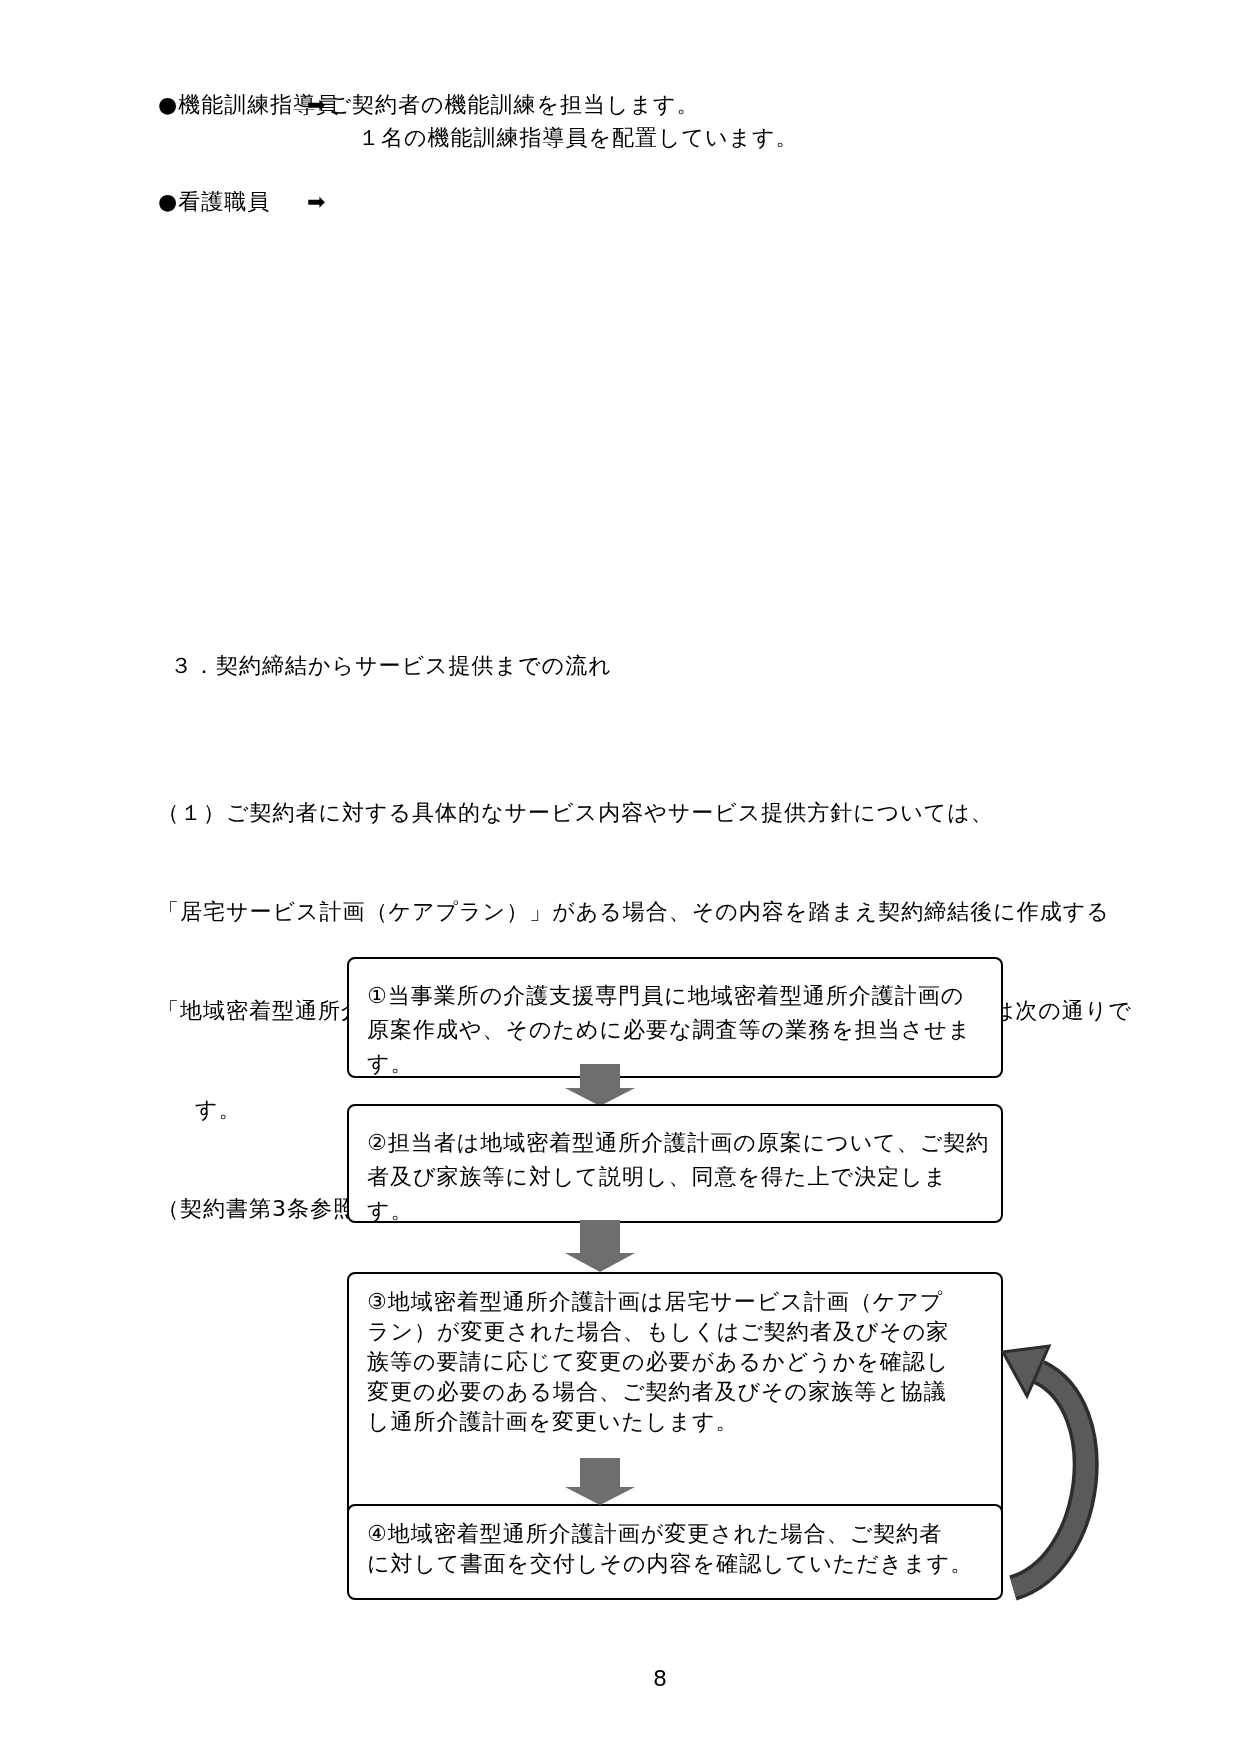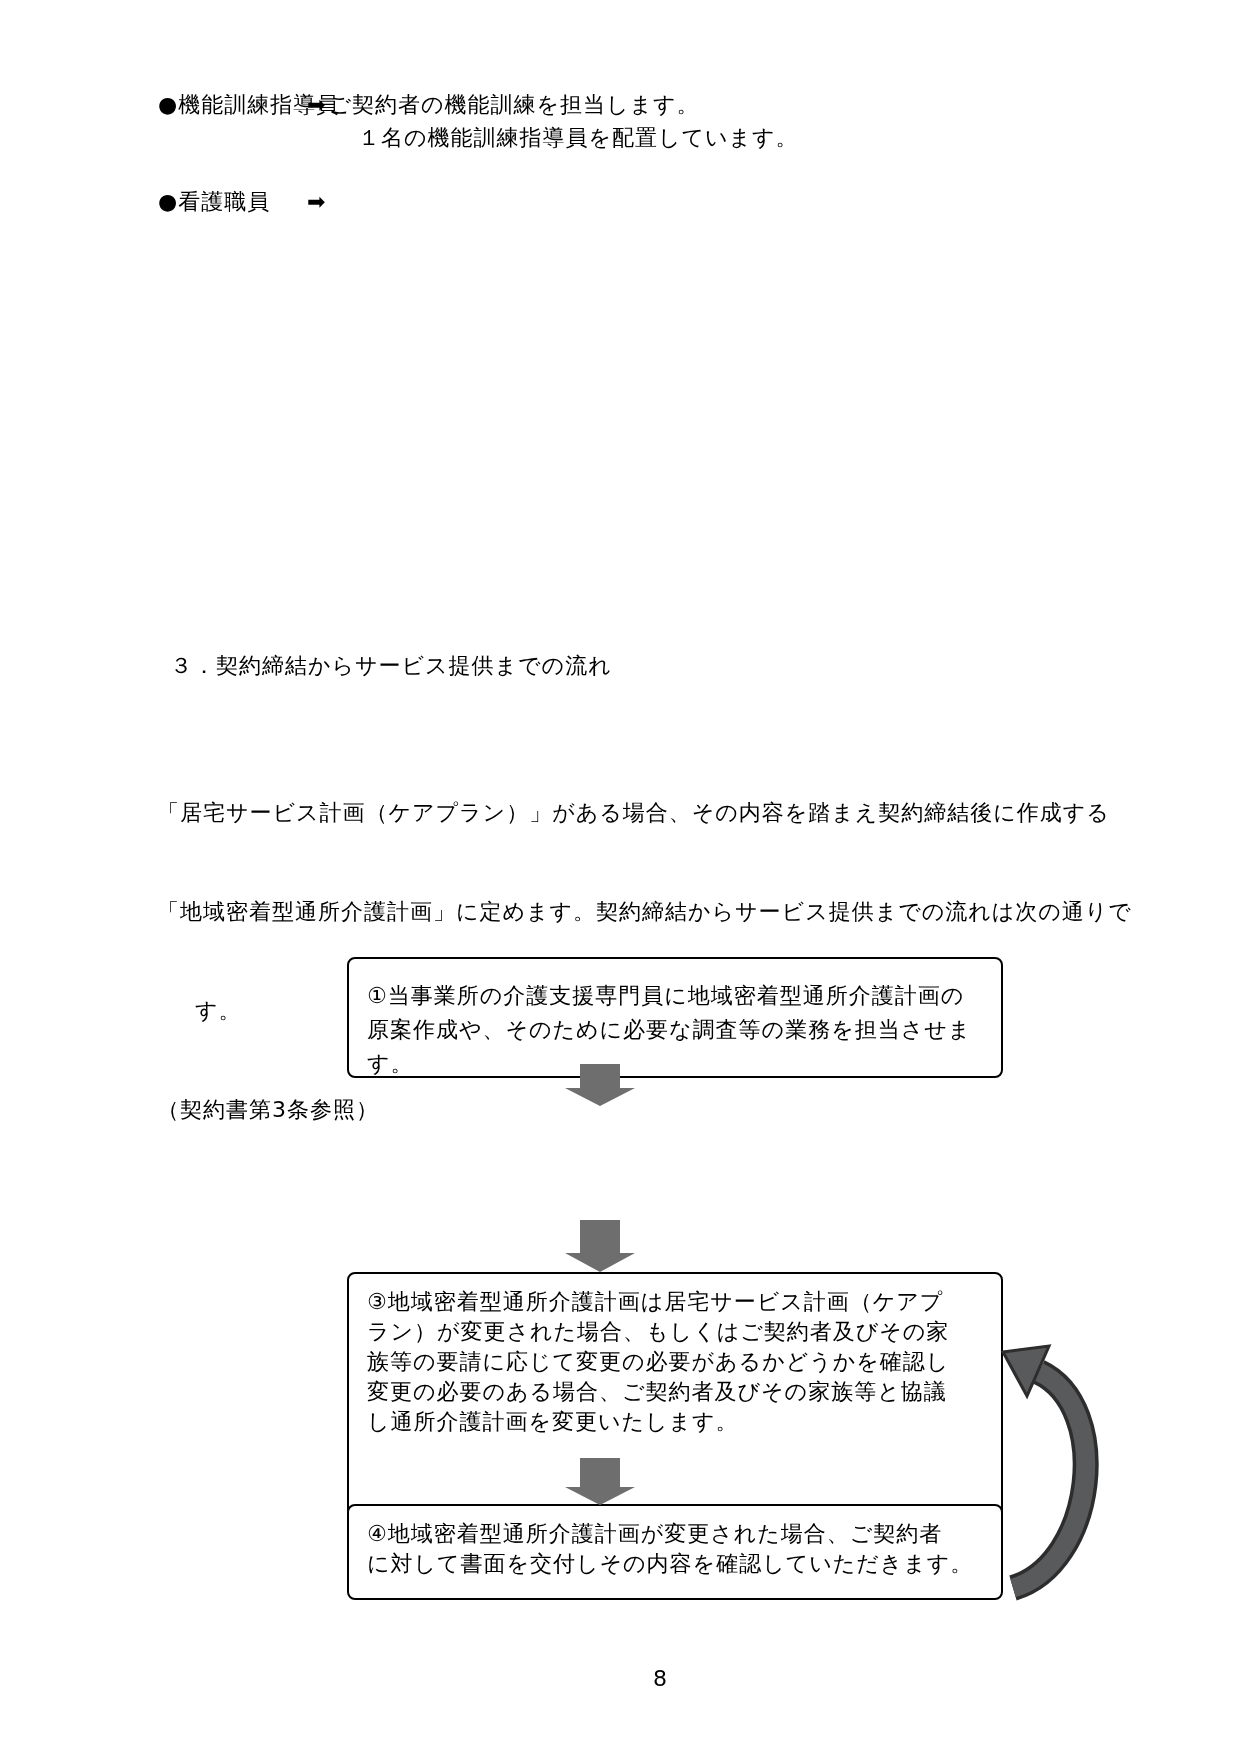--- a/index.html
+++ b/index.html
@@ -60,35 +60,38 @@
 
   <div class="txt bullet-row" style="left:158px; top:187px;">
     <span class="bullet-label">●看護職員</span>
     <span class="arrow-glyph">➡</span>
   </div>
 
 
   <div class="txt" style="left:170px; top:643px;margin-top:8px;">３．契約締結からサービス提供までの流れ</div>
 
   <div class="txt intro" style="left:157px; top:730px;">
+    <div>（１）ご契約者に対する具体的なサービス内容やサービス提供方針については、</div>
     <div>「居宅サービス計画（ケアプラン）」がある場合、その内容を踏まえ契約締結後に作成する</div>
     <div>「地域密着型通所介護計画」に定めます。契約締結からサービス提供までの流れは次の通りで</div>
     <div class="indent">す。</div>
     <div>（契約書第3条参照）</div>
   </div>
 
   <div class="flow-box" style="top:957px; height:121px;">①当事業所の介護支援専門員に地域密着型通所介護計画の
 原案作成や、そのために必要な調査等の業務を担当させます。</div>
 
   <div class="flow-arrow" style="top:1064px; height:42px;">
     <svg width="70" height="42" viewBox="0 0 70 42">
         <polygon points="15,0 55,0 55,24 70,24 35,42 0,24 15,24" fill="#6e6e6e"></polygon>
       </svg>
   </div>
 
+  <div class="flow-box" style="top:1104px; height:119px;">②担当者は地域密着型通所介護計画の原案について、ご契約
+者及び家族等に対して説明し、同意を得た上で決定します。</div>
 
   <div class="flow-arrow" style="top:1220px; height:52px;">
     <svg width="70" height="52" viewBox="0 0 70 52">
         <polygon points="15,0 55,0 55,33 70,33 35,52 0,33 15,33" fill="#6e6e6e"></polygon>
       </svg>
   </div>
 
   <div class="flow-box tight" style="top:1272px; height:278px;">③地域密着型通所介護計画は居宅サービス計画（ケアプ
 ラン）が変更された場合、もしくはご契約者及びその家
 族等の要請に応じて変更の必要があるかどうかを確認し

